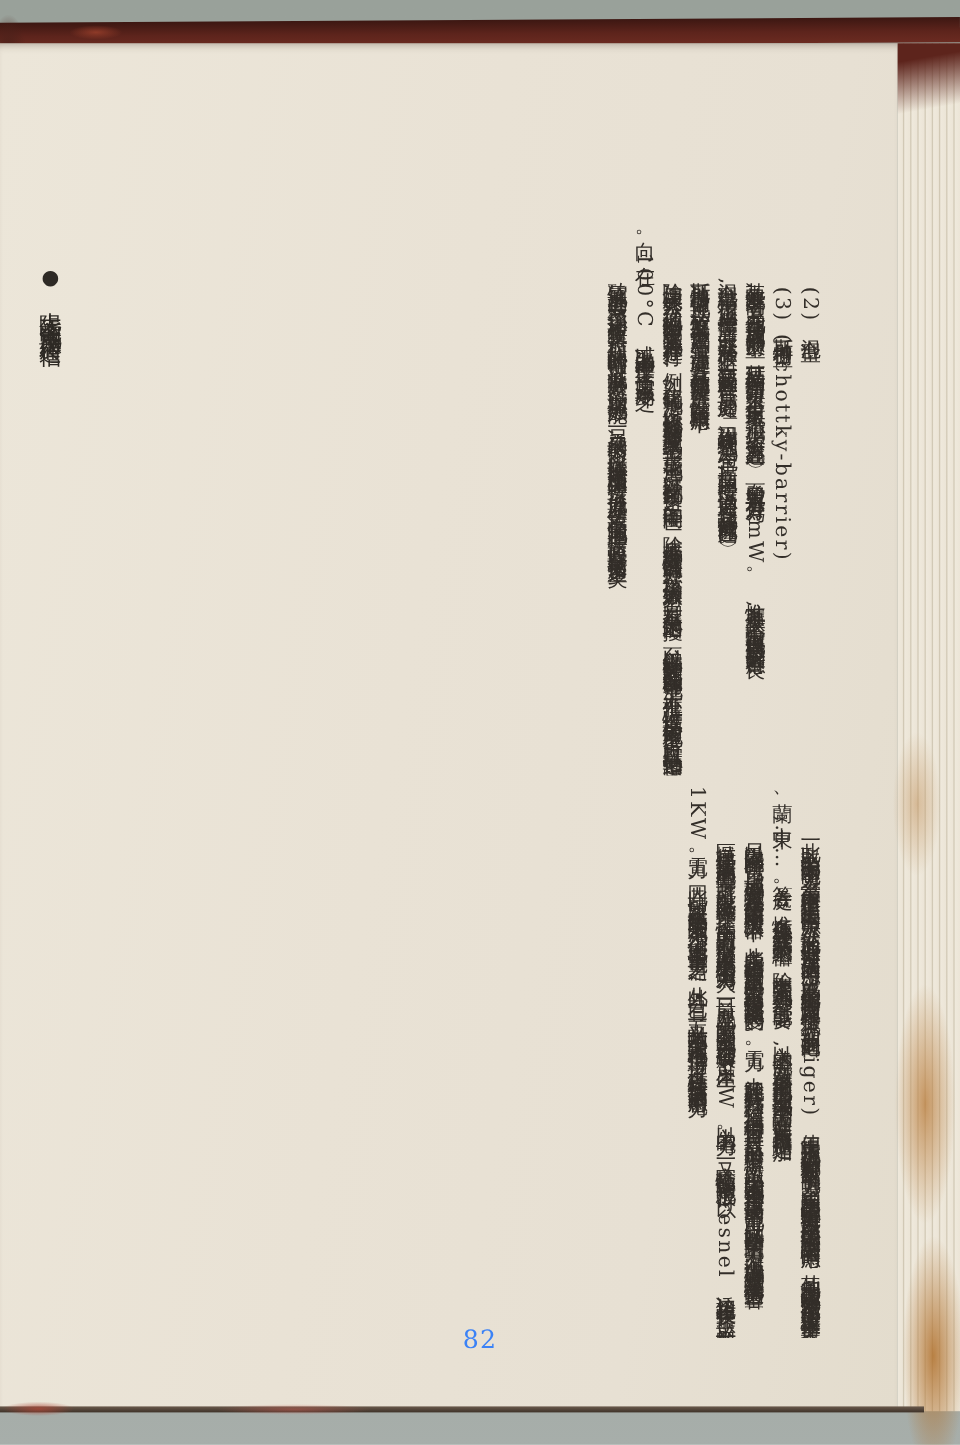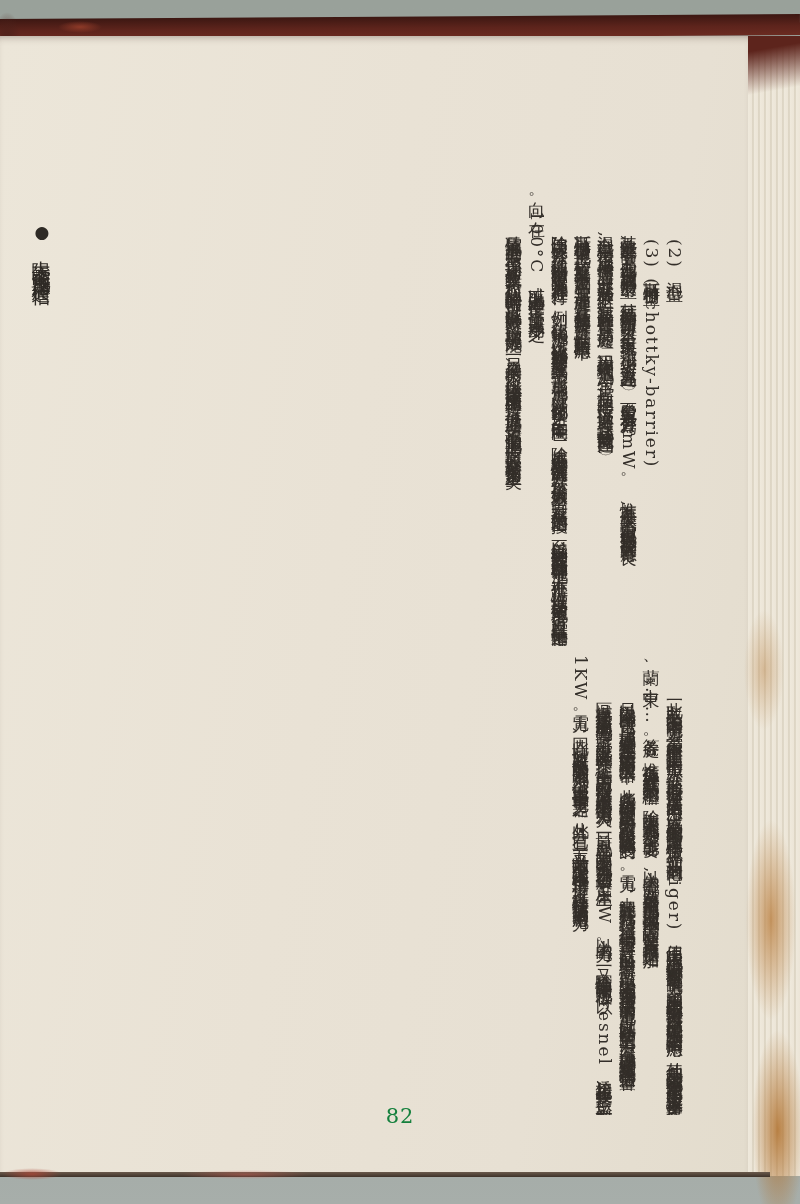--- a/index.html
+++ b/index.html
@@ -65,21 +65,21 @@
   .body-block p.num-heading{text-indent:3em;}
   #top-block{position:absolute;left:88px;top:188px;width:598px;height:458px;}
   #bottom-block{position:absolute;left:80px;top:655px;width:606px;height:460px;line-height:23.5px;}
   #section-heading{
     position:absolute;left:30px;top:222px;height:300px;
     font-size:19px;line-height:24px;letter-spacing:3px;color:#2e2a25;
   }
   #section-heading .bullet{font-size:17px;}
   #page-number{
     position:absolute;left:360px;top:1104px;width:80px;text-align:center;
-    font-size:21px;color:#15803d;letter-spacing:1px;
+    font-size:21px;color:#3b82f6;letter-spacing:1px;
   }
 </style>
 </head>
 <body>
 
 <div class="scan">
 
   <div class="cover-top"></div>
   <div class="cover-smudge"></div>
   <div class="corner-blob"></div>

